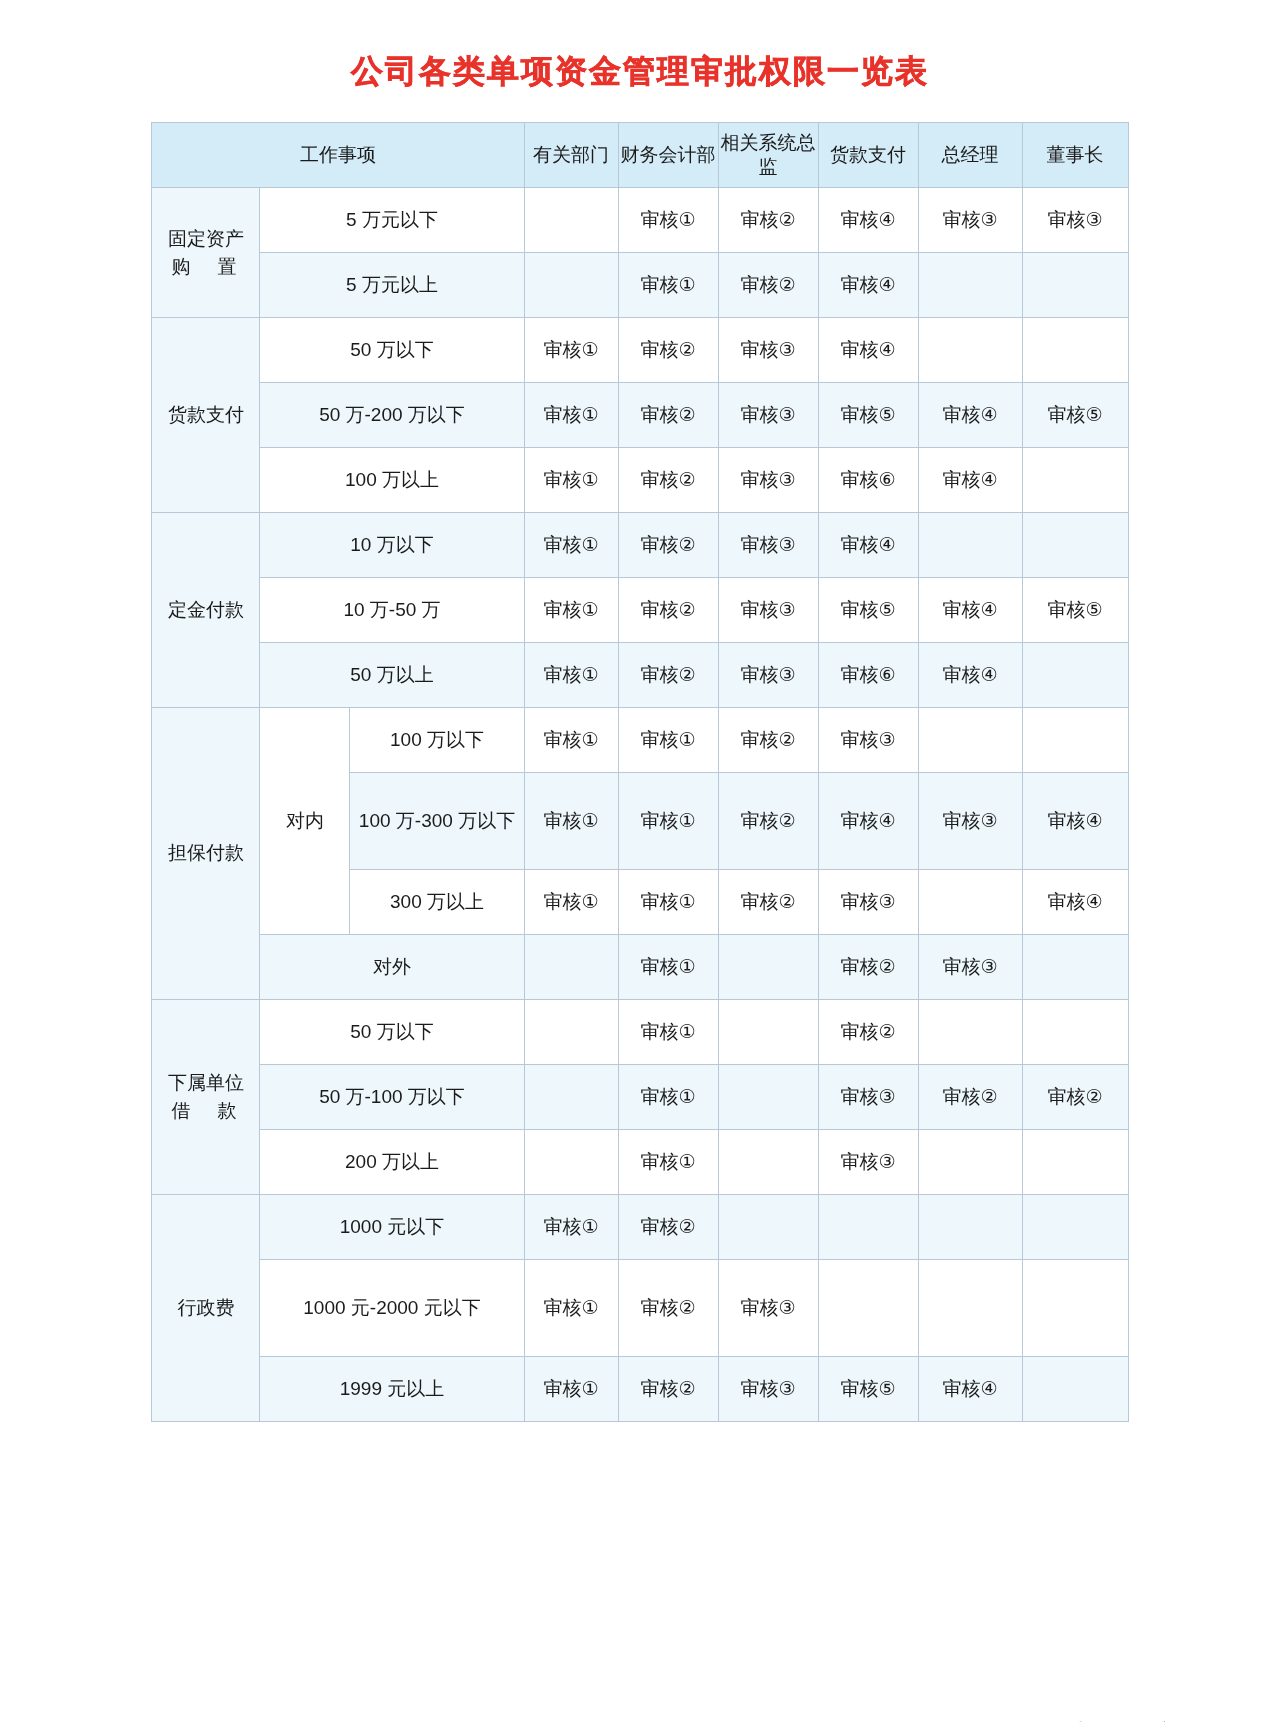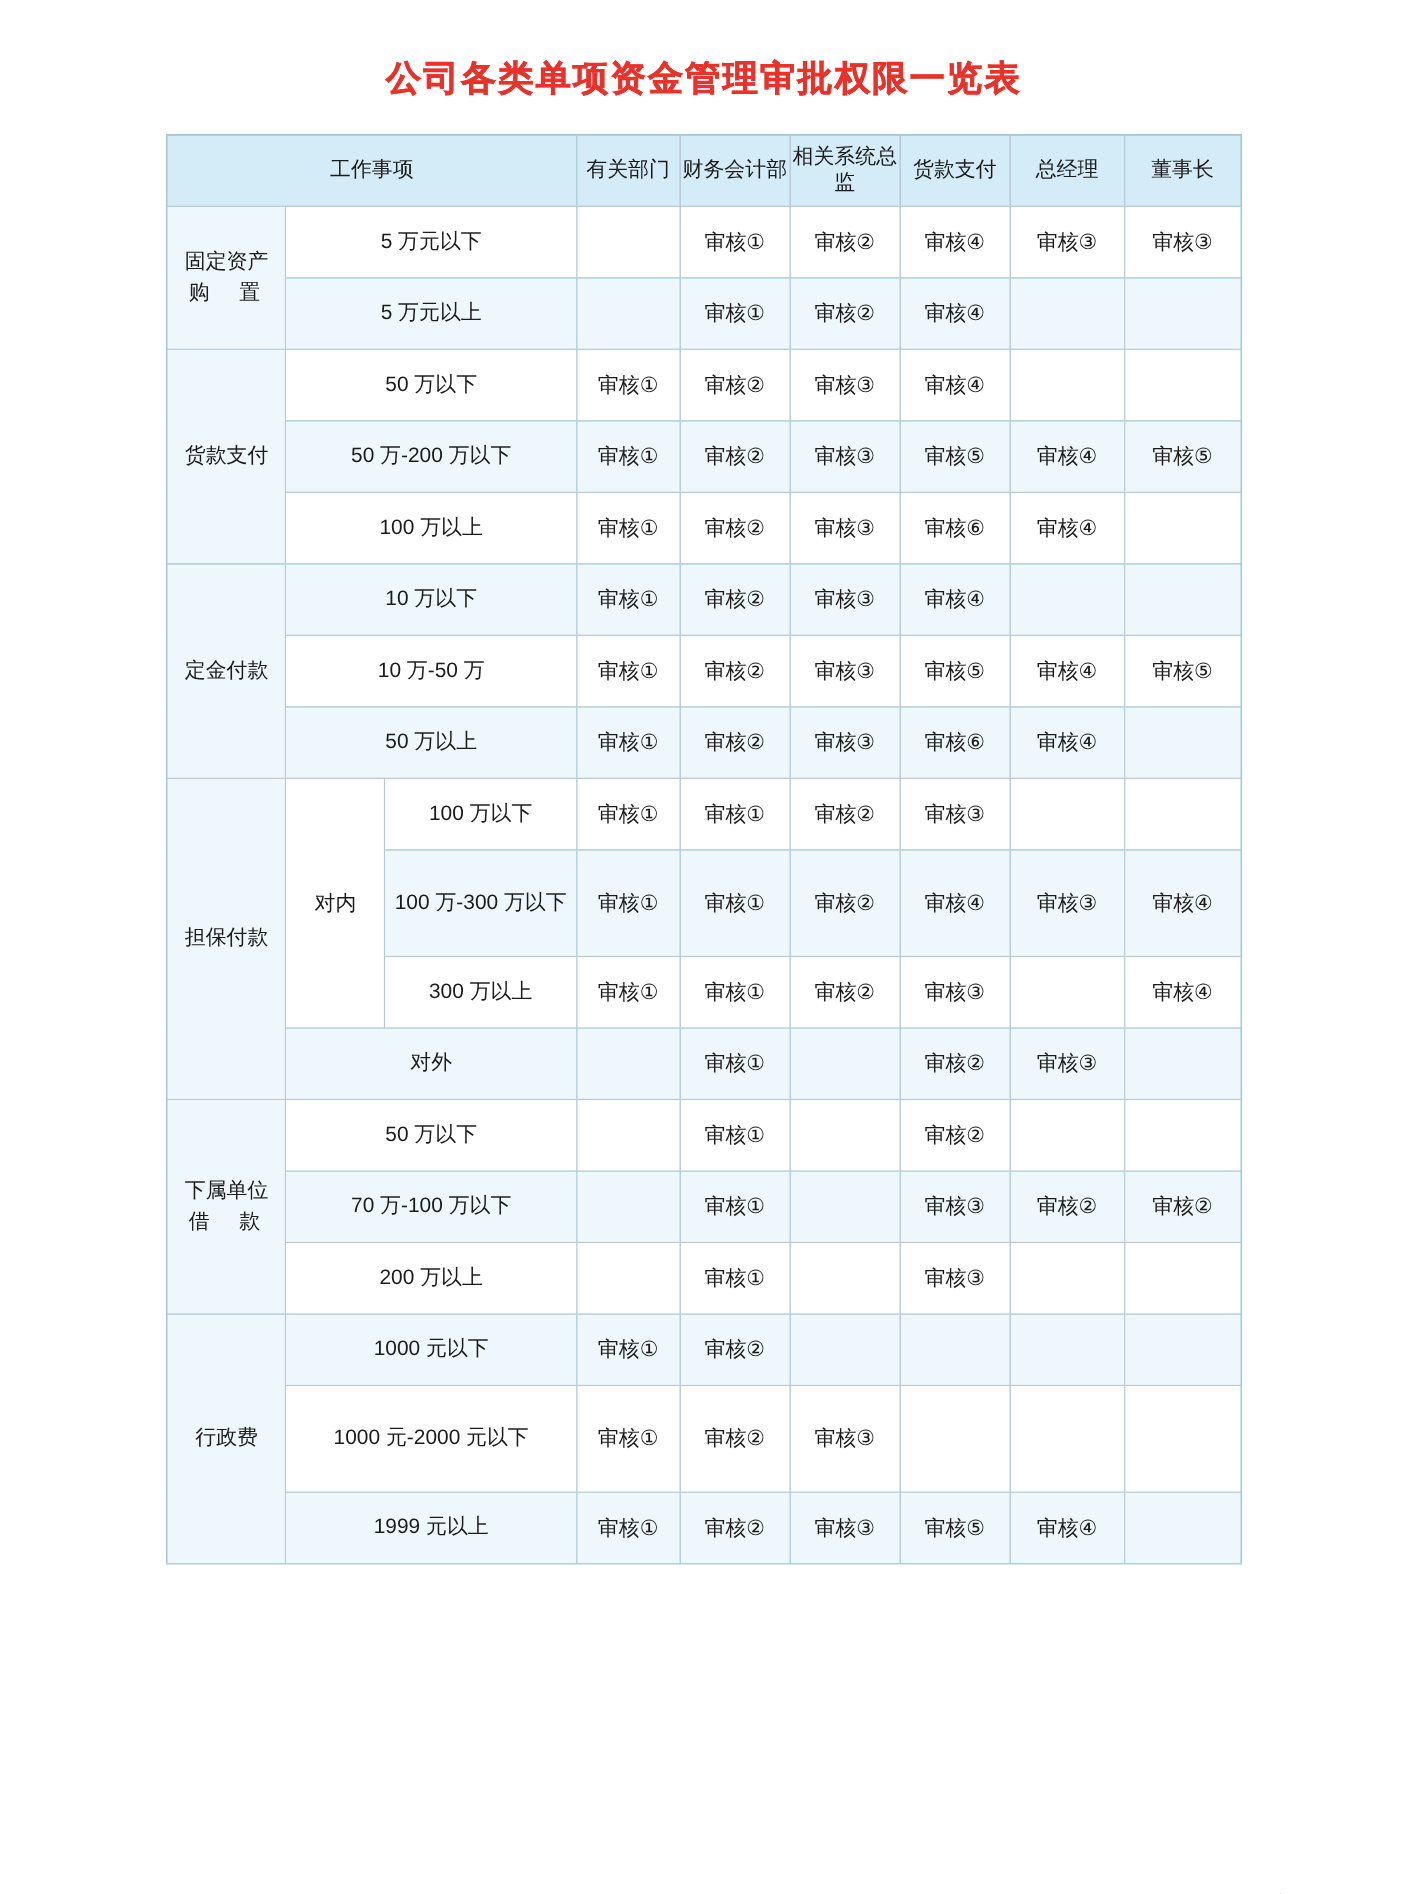--- a/index.html
+++ b/index.html
@@ -258,21 +258,21 @@
           </td>
           <td class="item-cell blue-b" colspan="2">50 万以下</td>
           <td class="blue-b"></td>
           <td class="blue-b">审核①</td>
           <td class="blue-b"></td>
           <td class="blue-b">审核②</td>
           <td class="blue-b"></td>
           <td class="blue-b"></td>
         </tr>
         <tr>
-          <td class="item-cell blue-a" colspan="2">70 万-100 万以下</td>
+          <td class="item-cell blue-a" colspan="2">50 万-100 万以下</td>
           <td class="blue-a"></td>
           <td class="blue-a">审核①</td>
           <td class="blue-a"></td>
           <td class="blue-a">审核③</td>
           <td class="blue-a">审核②</td>
           <td class="blue-a">审核②</td>
         </tr>
         <tr>
           <td class="item-cell blue-b" colspan="2">200 万以上</td>
           <td class="blue-b"></td>

